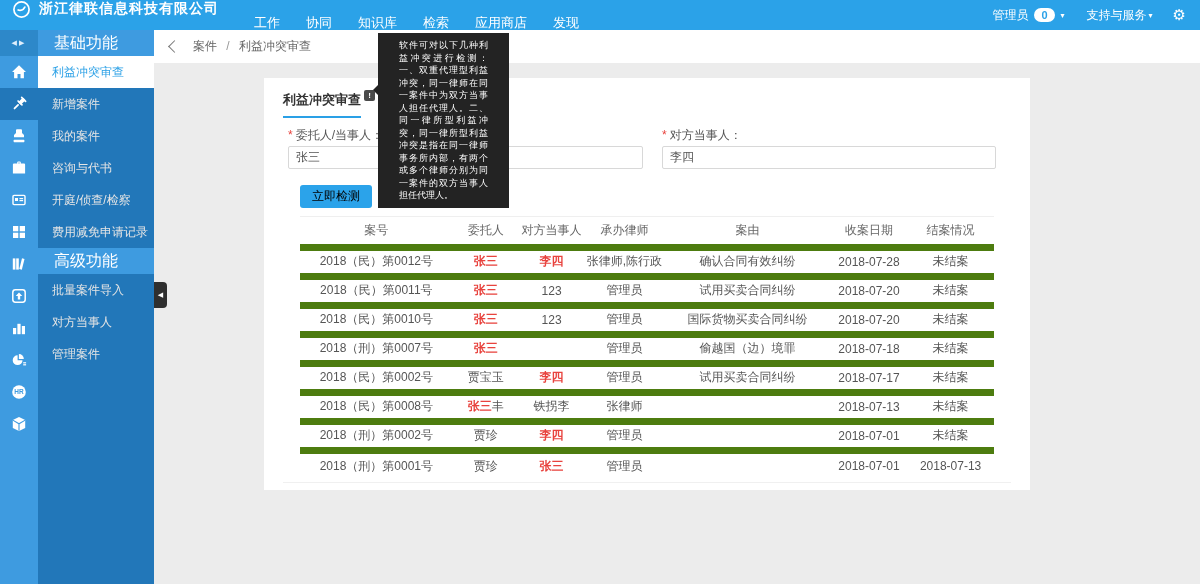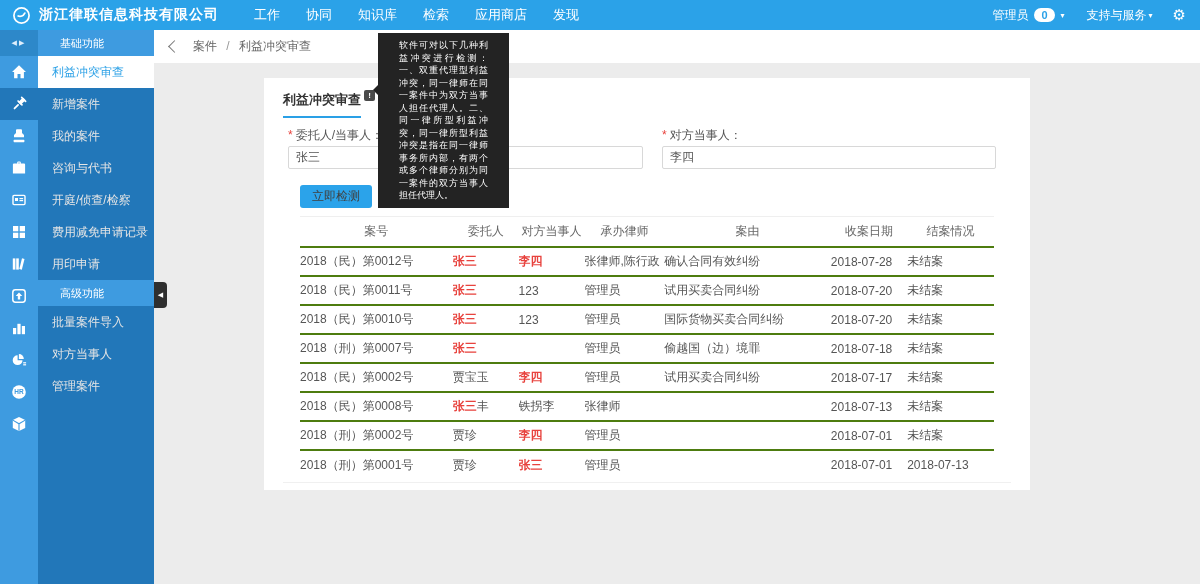--- a/index.html
+++ b/index.html
@@ -6,21 +6,21 @@
   html,body { width:1200px; height:584px; overflow:hidden; }
   body {
     position:relative;
     font-family:"Liberation Sans","DejaVu Sans",sans-serif;
     background:#ececec;
     color:#555;
   }
   
   .topbar {
     position:absolute; left:0; top:0; width:1200px; height:30px;
-    background:#2ba2e8; display:flex; align-items:center; color:#fff;
+    background:#2ba2e8; display:flex; color:#fff;
   }
   .logo { width:19px; height:19px; margin-left:12px; flex:0 0 auto; }
   .company { font-size:14px; font-weight:bold; margin-left:8px; letter-spacing:1px; }
   .topmenu { display:flex; margin-left:22px; }
   .topmenu .mitem { font-size:13px; padding:8px 13px; line-height:30px; cursor:pointer; }
   .topbar-right { margin-left:auto; display:flex; align-items:center; margin-right:14px; }
   .user-name, .support-label { font-size:12px; cursor:pointer; }
   .badge {
     background:#fff; color:#2ba2e8; font-size:11px; font-weight:bold;
     border-radius:8px; padding:1px 7px; margin:0 4px 0 6px;
@@ -34,21 +34,21 @@
   }
   .rail-cell { height:32px; display:flex; align-items:center; justify-content:center; cursor:pointer; }
   .rail-cell.arrows-strip { height:26px; background:#2d88c9; color:#dfeefc; font-size:7px; letter-spacing:2px; }
   .rail-cell.active { background:#2277b9; }
   .rail-cell svg { display:block; }
   
   .panel {
     position:absolute; left:38px; top:30px; width:116px; height:554px; background:#2277b9;
   }
   .group-header {
-    height:26px; line-height:26px; padding-left:22px; font-size:11px; color:#fff;
+    height:26px; line-height:26px; padding-left:16px; font-size:16px; color:#fff;
     background:#3e9be0; cursor:pointer;
   }
   .menu-item {
     height:32px; line-height:32px; padding-left:14px; font-size:12px; color:#e5e5e5; cursor:pointer;
   }
   .menu-item.active { background:#fff; color:#2aa0e6; }
   .collapse-tab {
     position:absolute; left:154px; top:282px; width:13px; height:26px;
     background:#2f2f2f; border-radius:0 4px 4px 0; color:#fff; font-size:7px;
     display:flex; align-items:center; justify-content:center; z-index:5; cursor:pointer;
@@ -81,27 +81,27 @@
   .form-row { margin:9px 24px 0; display:flex; gap:19px; }
   .field-label { font-size:12px; color:#555; height:14px; }
   .req { color:#e8433e; margin-right:3px; font-size:12px; }
   .field input {
     display:block; margin-top:5px; width:100%; height:23px; border:1px solid #d8d8d8;
     border-radius:2px; font-size:12px; color:#555; padding:0 7px; outline:none;
     font-family:inherit; background:#fff;
   }
   .field.c1 { width:355px; } .field.c2 { width:334px; }
   .detect-btn {
-    margin:16px 0 0 36px; height:23px; padding:0 12px; background:#2ba3ea; color:#404040;
+    margin:16px 0 0 36px; height:23px; padding:0 12px; background:#2ba3ea; color:#000000;
     border:none; border-radius:3px; font-size:12px; cursor:pointer; font-family:inherit;
   }
   .table-wrap { margin:8px 36px 8px; border-top:1px solid #efefef; }
   table { width:100%; border-collapse:collapse; table-layout:fixed; }
   th { height:30px; font-size:12px; font-weight:normal; color:#666; text-align:center; }
-  td { height:29px; font-size:12px; color:#555; text-align:left; border-top:2px solid #4d7c0f;
+  td { height:29px; font-size:12px; color:#555; text-align:center; border-top:7px solid #4d7c0f;
        overflow:hidden; white-space:nowrap; }
   tbody tr { cursor:pointer; }
   td .hl { color:#e8433e; font-weight:bold; }
   .card-footer-line { position:absolute; bottom:7px; left:19px; right:19px; border-top:1px solid #f0f0f0; }
   
   .tooltip {
     position:absolute; left:378px; top:33px; width:131px; background:#232323; color:#fff;
     font-size:9px; line-height:12.5px; padding:6px 21px; z-index:20; text-align:justify;
   }
   .tooltip .arrow {
@@ -232,21 +232,20 @@
     </div>
   </div>
 <div class="panel">
     <div class="group-header">基础功能</div>
     <div class="menu-item active">利益冲突审查</div>
     <div class="menu-item">新增案件</div>
     <div class="menu-item">我的案件</div>
     <div class="menu-item">咨询与代书</div>
     <div class="menu-item">开庭/侦查/检察</div>
     <div class="menu-item">费用减免申请记录</div>
-    <div class="menu-item">用印申请</div>
     <div class="group-header">高级功能</div>
     <div class="menu-item">批量案件导入</div>
     <div class="menu-item">对方当事人</div>
     <div class="menu-item">管理案件</div>
   </div>
 <div class="collapse-tab">◀</div>
 
 <div class="crumbbar">
   <span class="back-chevron"></span>
   <span class="crumbs">

